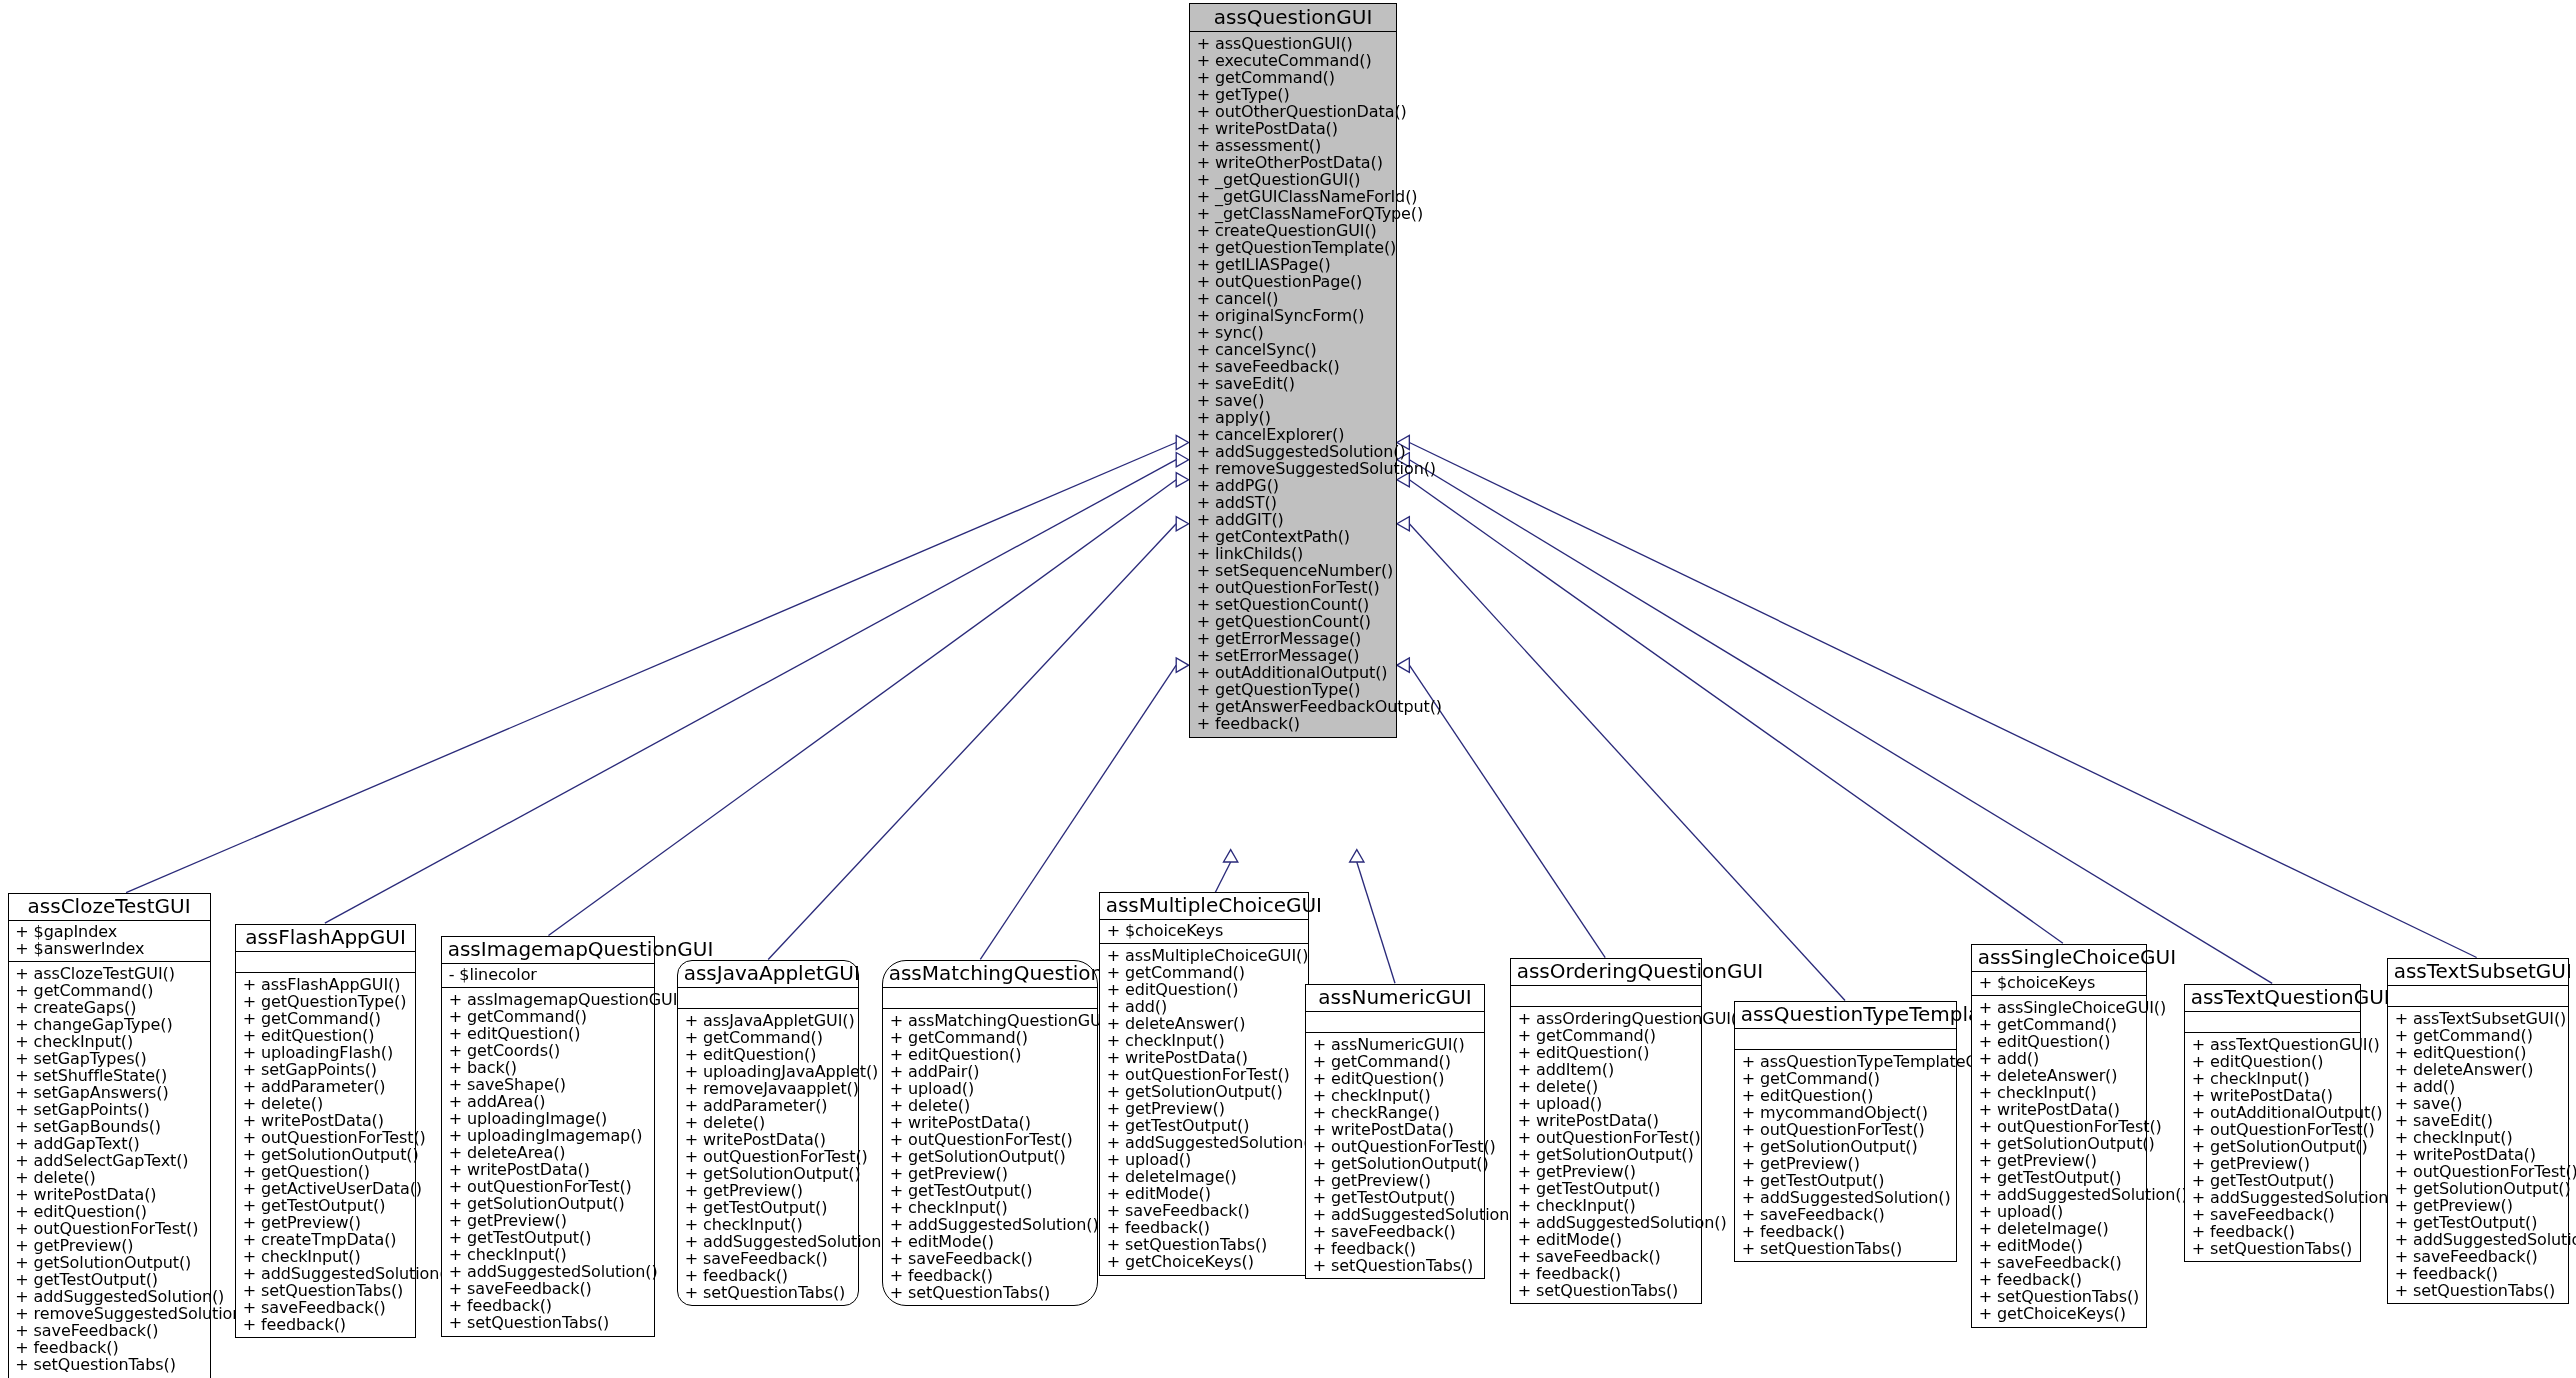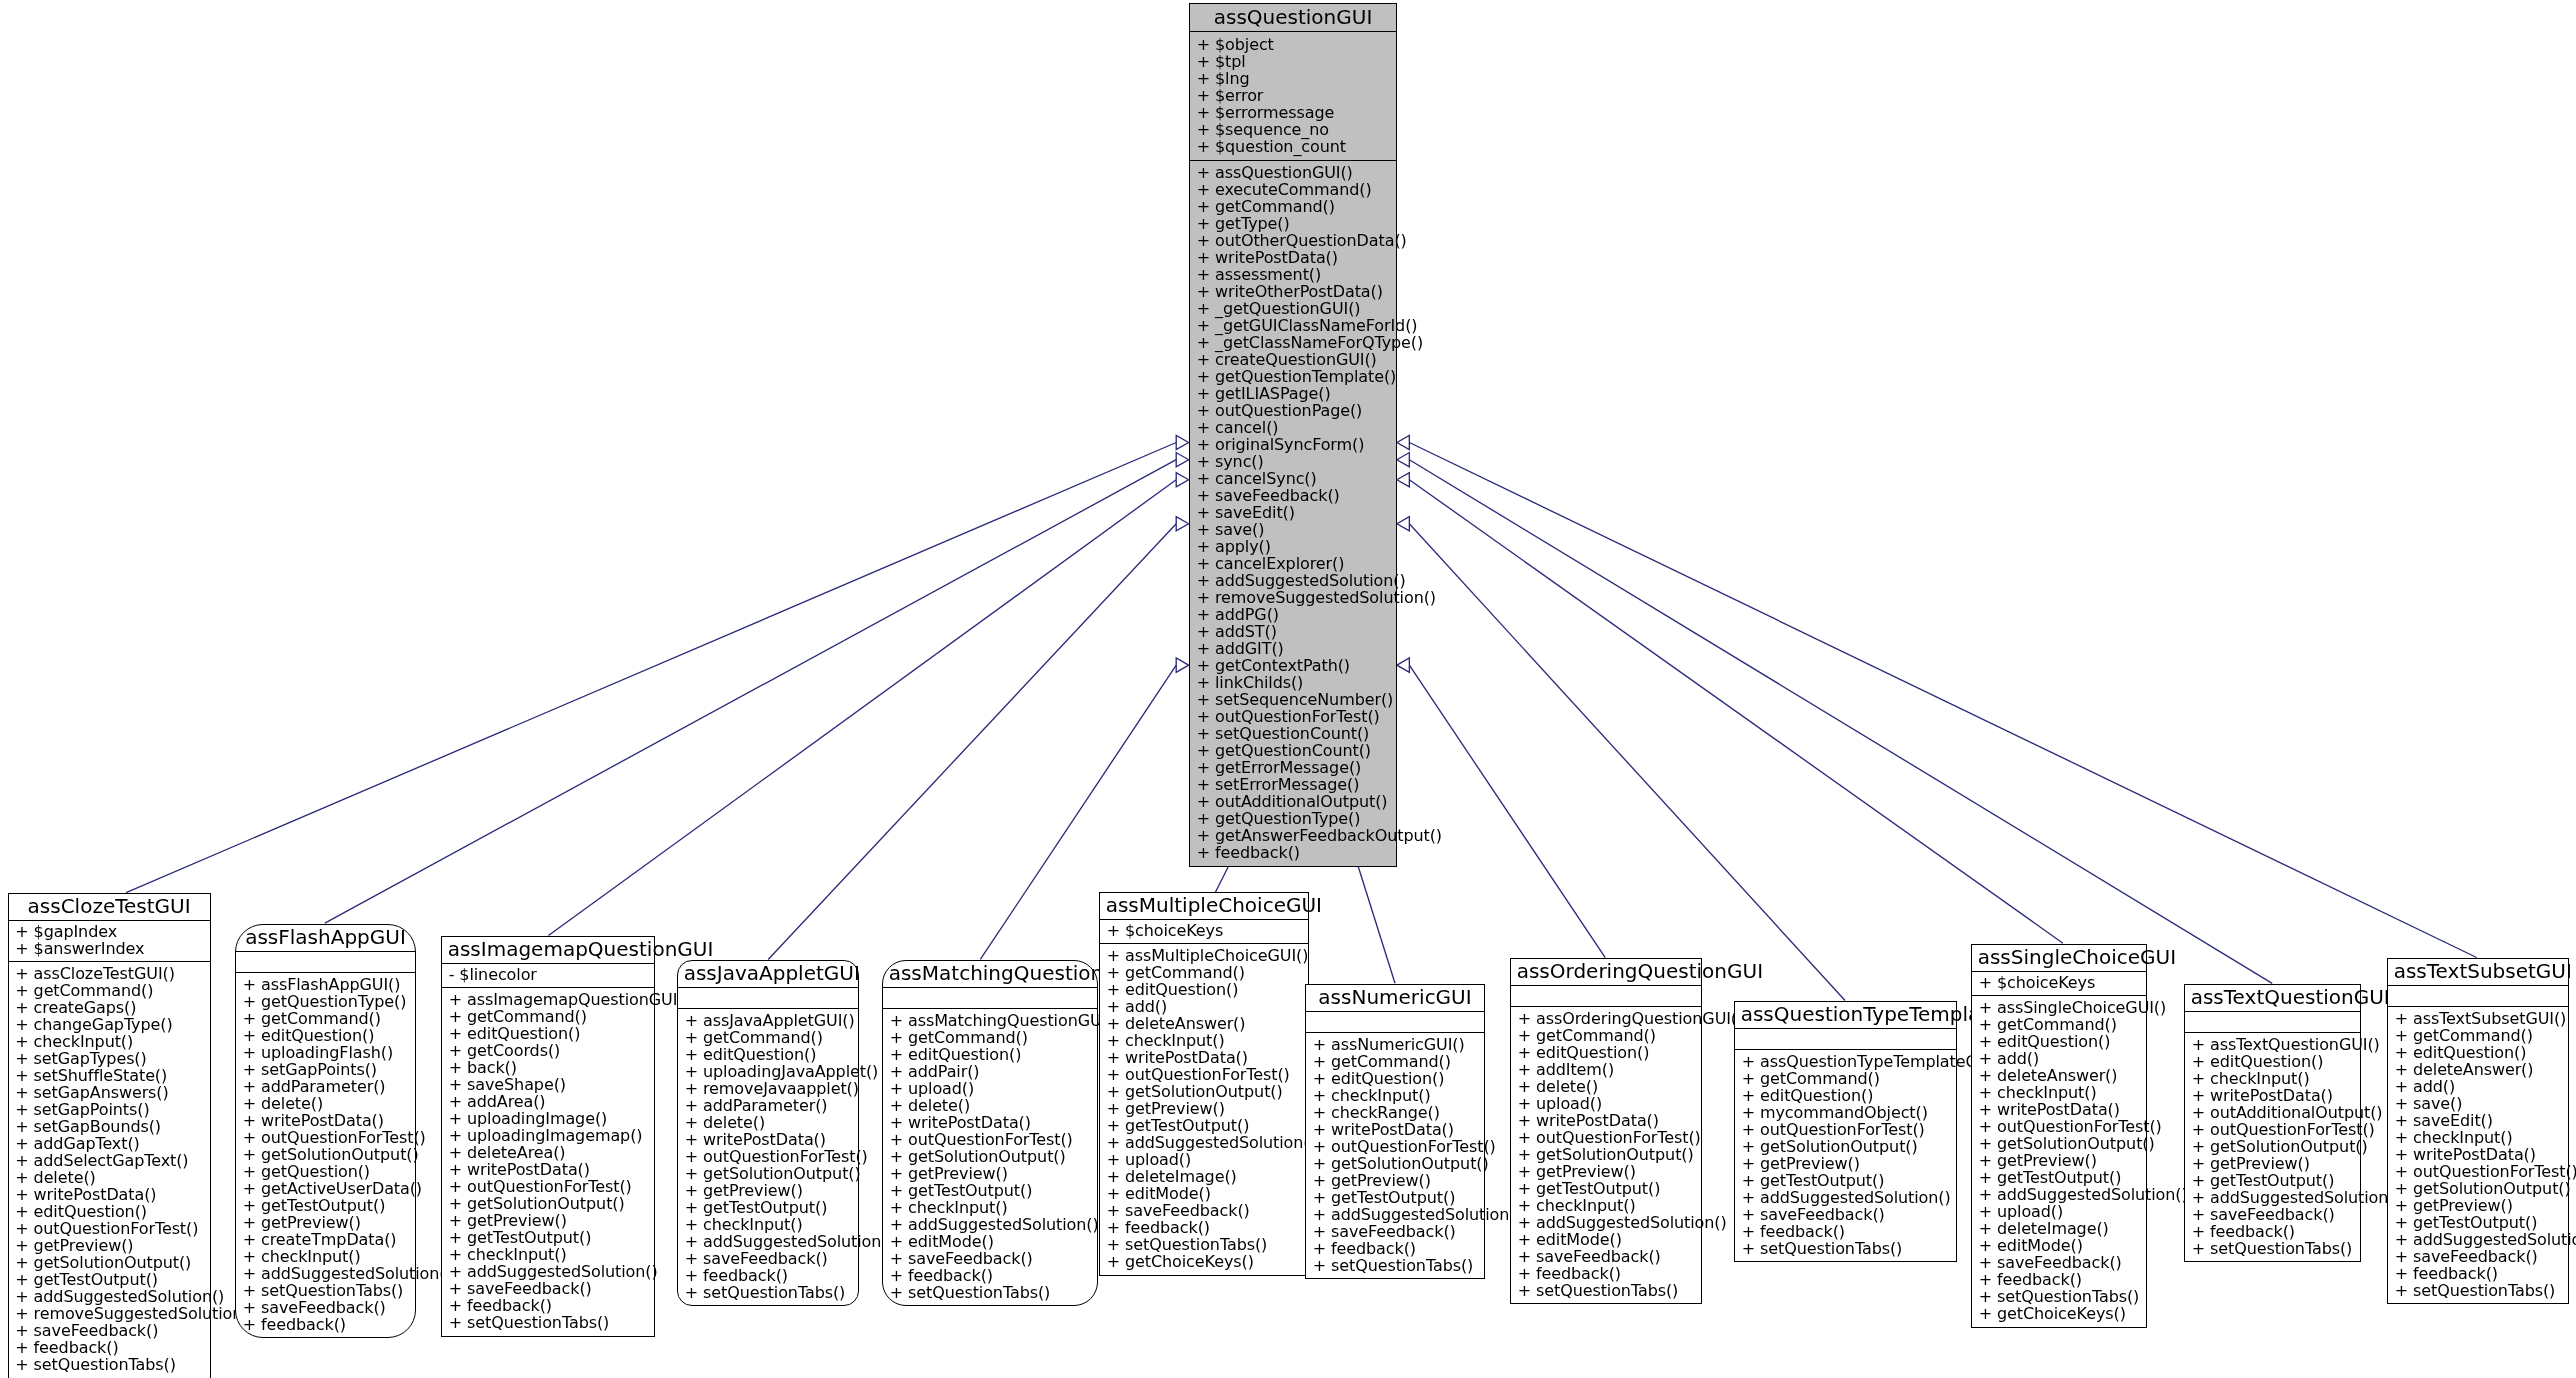--- a/index.html
+++ b/index.html
@@ -120,29 +120,20 @@
         <line x1="2378" y1="1029" x2="1475" y2="481" stroke="#2a2a7a" stroke-width="1.4"></line>
         <polygon points="1462,481 1475,473.5 1475,488.5" fill="#ffffff" stroke="#2a2a7a" stroke-width="1.4"></polygon>
       </g>
       <g>
         <line x1="2592" y1="1002" x2="1475" y2="463" stroke="#2a2a7a" stroke-width="1.4"></line>
         <polygon points="1462,463 1475,455.5 1475,470.5" fill="#ffffff" stroke="#2a2a7a" stroke-width="1.4"></polygon>
       </g>
     </svg>
 <div class="uml-class root" style="left: 1189px; top: 2.9px; width: 208px;">
       <div class="cls-title">assQuestionGUI</div>
-      <div class="cls-attrs">
-        <div class="row">+ $object</div>
-        <div class="row">+ $tpl</div>
-        <div class="row">+ $lng</div>
-        <div class="row">+ $error</div>
-        <div class="row">+ $errormessage</div>
-        <div class="row">+ $sequence_no</div>
-        <div class="row">+ $question_count</div>
-      </div>
       <div class="cls-ops">
         <div class="row">+ assQuestionGUI()</div>
         <div class="row">+ executeCommand()</div>
         <div class="row">+ getCommand()</div>
         <div class="row">+ getType()</div>
         <div class="row">+ outOtherQuestionData()</div>
         <div class="row">+ writePostData()</div>
         <div class="row">+ assessment()</div>
         <div class="row">+ writeOtherPostData()</div>
         <div class="row">+ _getQuestionGUI()</div>
@@ -206,21 +197,21 @@
         <div class="row">+ getPreview()</div>
         <div class="row">+ getSolutionOutput()</div>
         <div class="row">+ getTestOutput()</div>
         <div class="row">+ addSuggestedSolution()</div>
         <div class="row">+ removeSuggestedSolution()</div>
         <div class="row">+ saveFeedback()</div>
         <div class="row">+ feedback()</div>
         <div class="row">+ setQuestionTabs()</div>
       </div>
     </div>
-    <div class="uml-class" style="left: 235px; top: 924px; width: 181px; border-radius: 28px;">
+    <div class="uml-class" style="left: 235px; top: 924px; width: 181px;">
       <div class="cls-title">assFlashAppGUI</div>
       <div class="cls-attrs"></div>
       <div class="cls-ops">
         <div class="row">+ assFlashAppGUI()</div>
         <div class="row">+ getQuestionType()</div>
         <div class="row">+ getCommand()</div>
         <div class="row">+ editQuestion()</div>
         <div class="row">+ uploadingFlash()</div>
         <div class="row">+ setGapPoints()</div>
         <div class="row">+ addParameter()</div>

